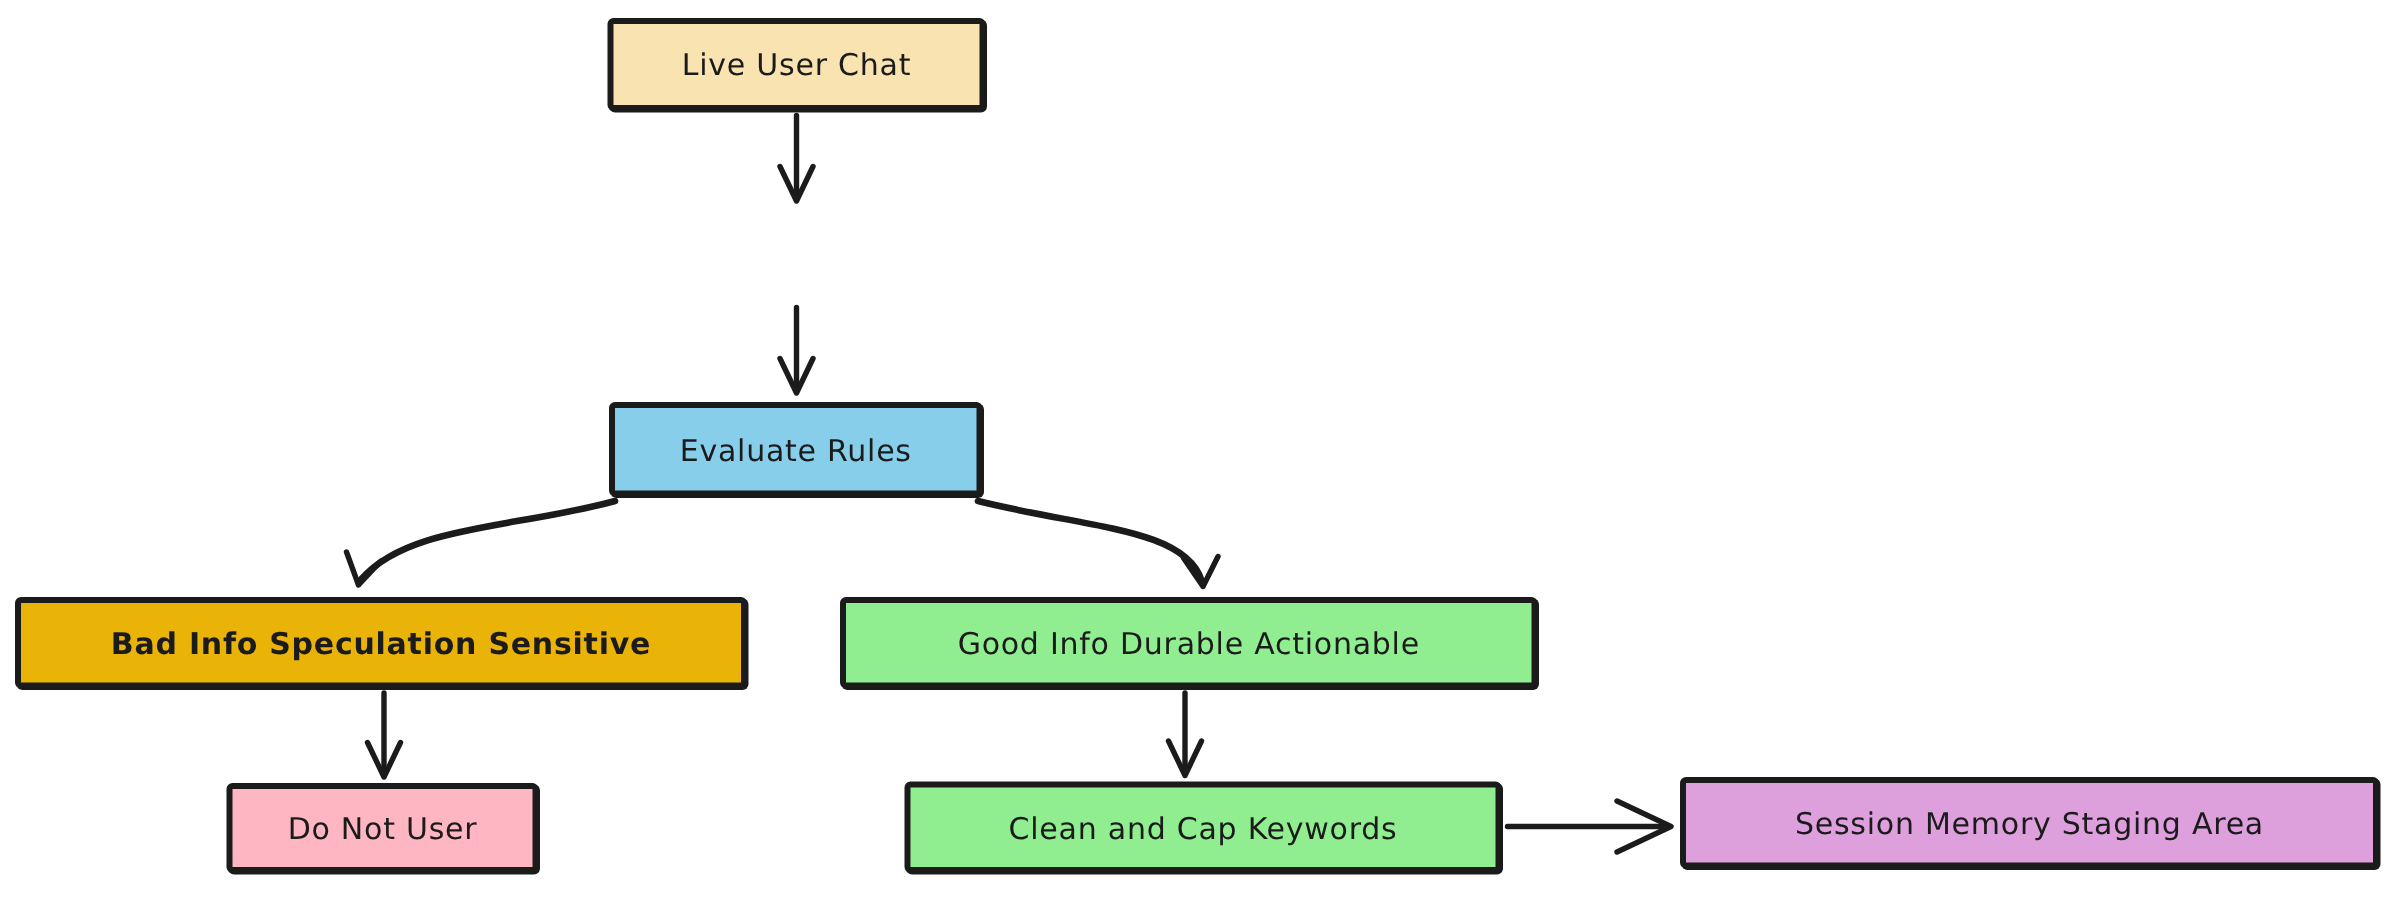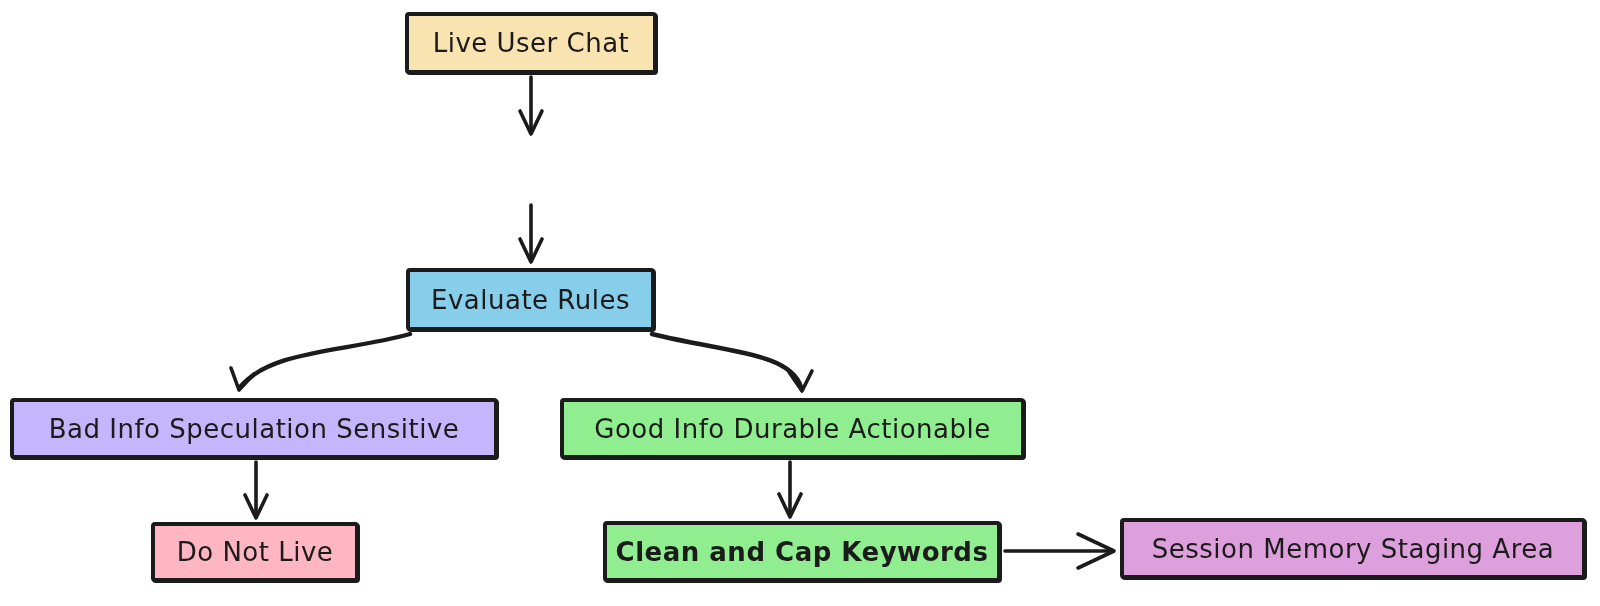--- a/index.html
+++ b/index.html
@@ -17,21 +17,21 @@
   }
   .node {
     position: absolute;
     box-sizing: border-box;
     border: 4px solid #1b1b1b;
     border-radius: 4px;
     display: flex;
     align-items: center;
     justify-content: center;
     color: #1b1b1b;
-    font-size: 26px;
+    font-size: 20px;
     letter-spacing: 0.5px;
     white-space: nowrap;
     box-shadow: 1px 1px 0 0 #1b1b1b;
   }
   
   #node-live-user-chat        { left: 405px; top: 12px;  width: 252px; height: 62px; }
   #node-save-memory-tool      { left: 381px; top: 140px; width: 296px; height: 62px; }
   #node-evaluate-rules        { left: 406px; top: 268px; width: 249px; height: 63px; }
   #node-bad-info              { left: 10px;  top: 398px; width: 488px; height: 61px; }
   #node-good-info             { left: 560px; top: 398px; width: 465px; height: 61px; }
@@ -101,33 +101,33 @@
 
   <div class="node" id="node-live-user-chat" style="background-color: rgb(248, 227, 177);">
     <span>Live User Chat</span>
   </div>
 
 
   <div class="node" id="node-evaluate-rules" style="background-color: rgb(135, 206, 235); text-align: center;">
     <span>Evaluate Rules</span>
   </div>
 
-  <div class="node" id="node-bad-info" style="background-color: #c4b5fd;">
+  <div class="node" id="node-bad-info" style="background-color: #eab308; font-weight: bold;">
     <span>Bad Info Speculation Sensitive</span>
   </div>
 
   <div class="node" id="node-good-info" style="background-color: rgb(144, 238, 144);">
     <span>Good Info Durable Actionable</span>
   </div>
 
   <div class="node" id="node-do-not-save" style="background-color: rgb(255, 182, 195);">
-    <span>Do Not Live</span>
+    <span>Do Not User</span>
   </div>
 
-  <div class="node" id="node-clean-cap-keywords" style="background-color: rgb(144, 238, 144); font-weight: bold;">
+  <div class="node" id="node-clean-cap-keywords" style="background-color: rgb(144, 238, 144);">
     <span>Clean and Cap Keywords</span>
   </div>
 
   <div class="node" id="node-session-memory-staging" style="background-color: rgb(221, 160, 221);">
     <span>Session Memory Staging Area</span>
   </div>
 
 </div>
 
 </body></html>

